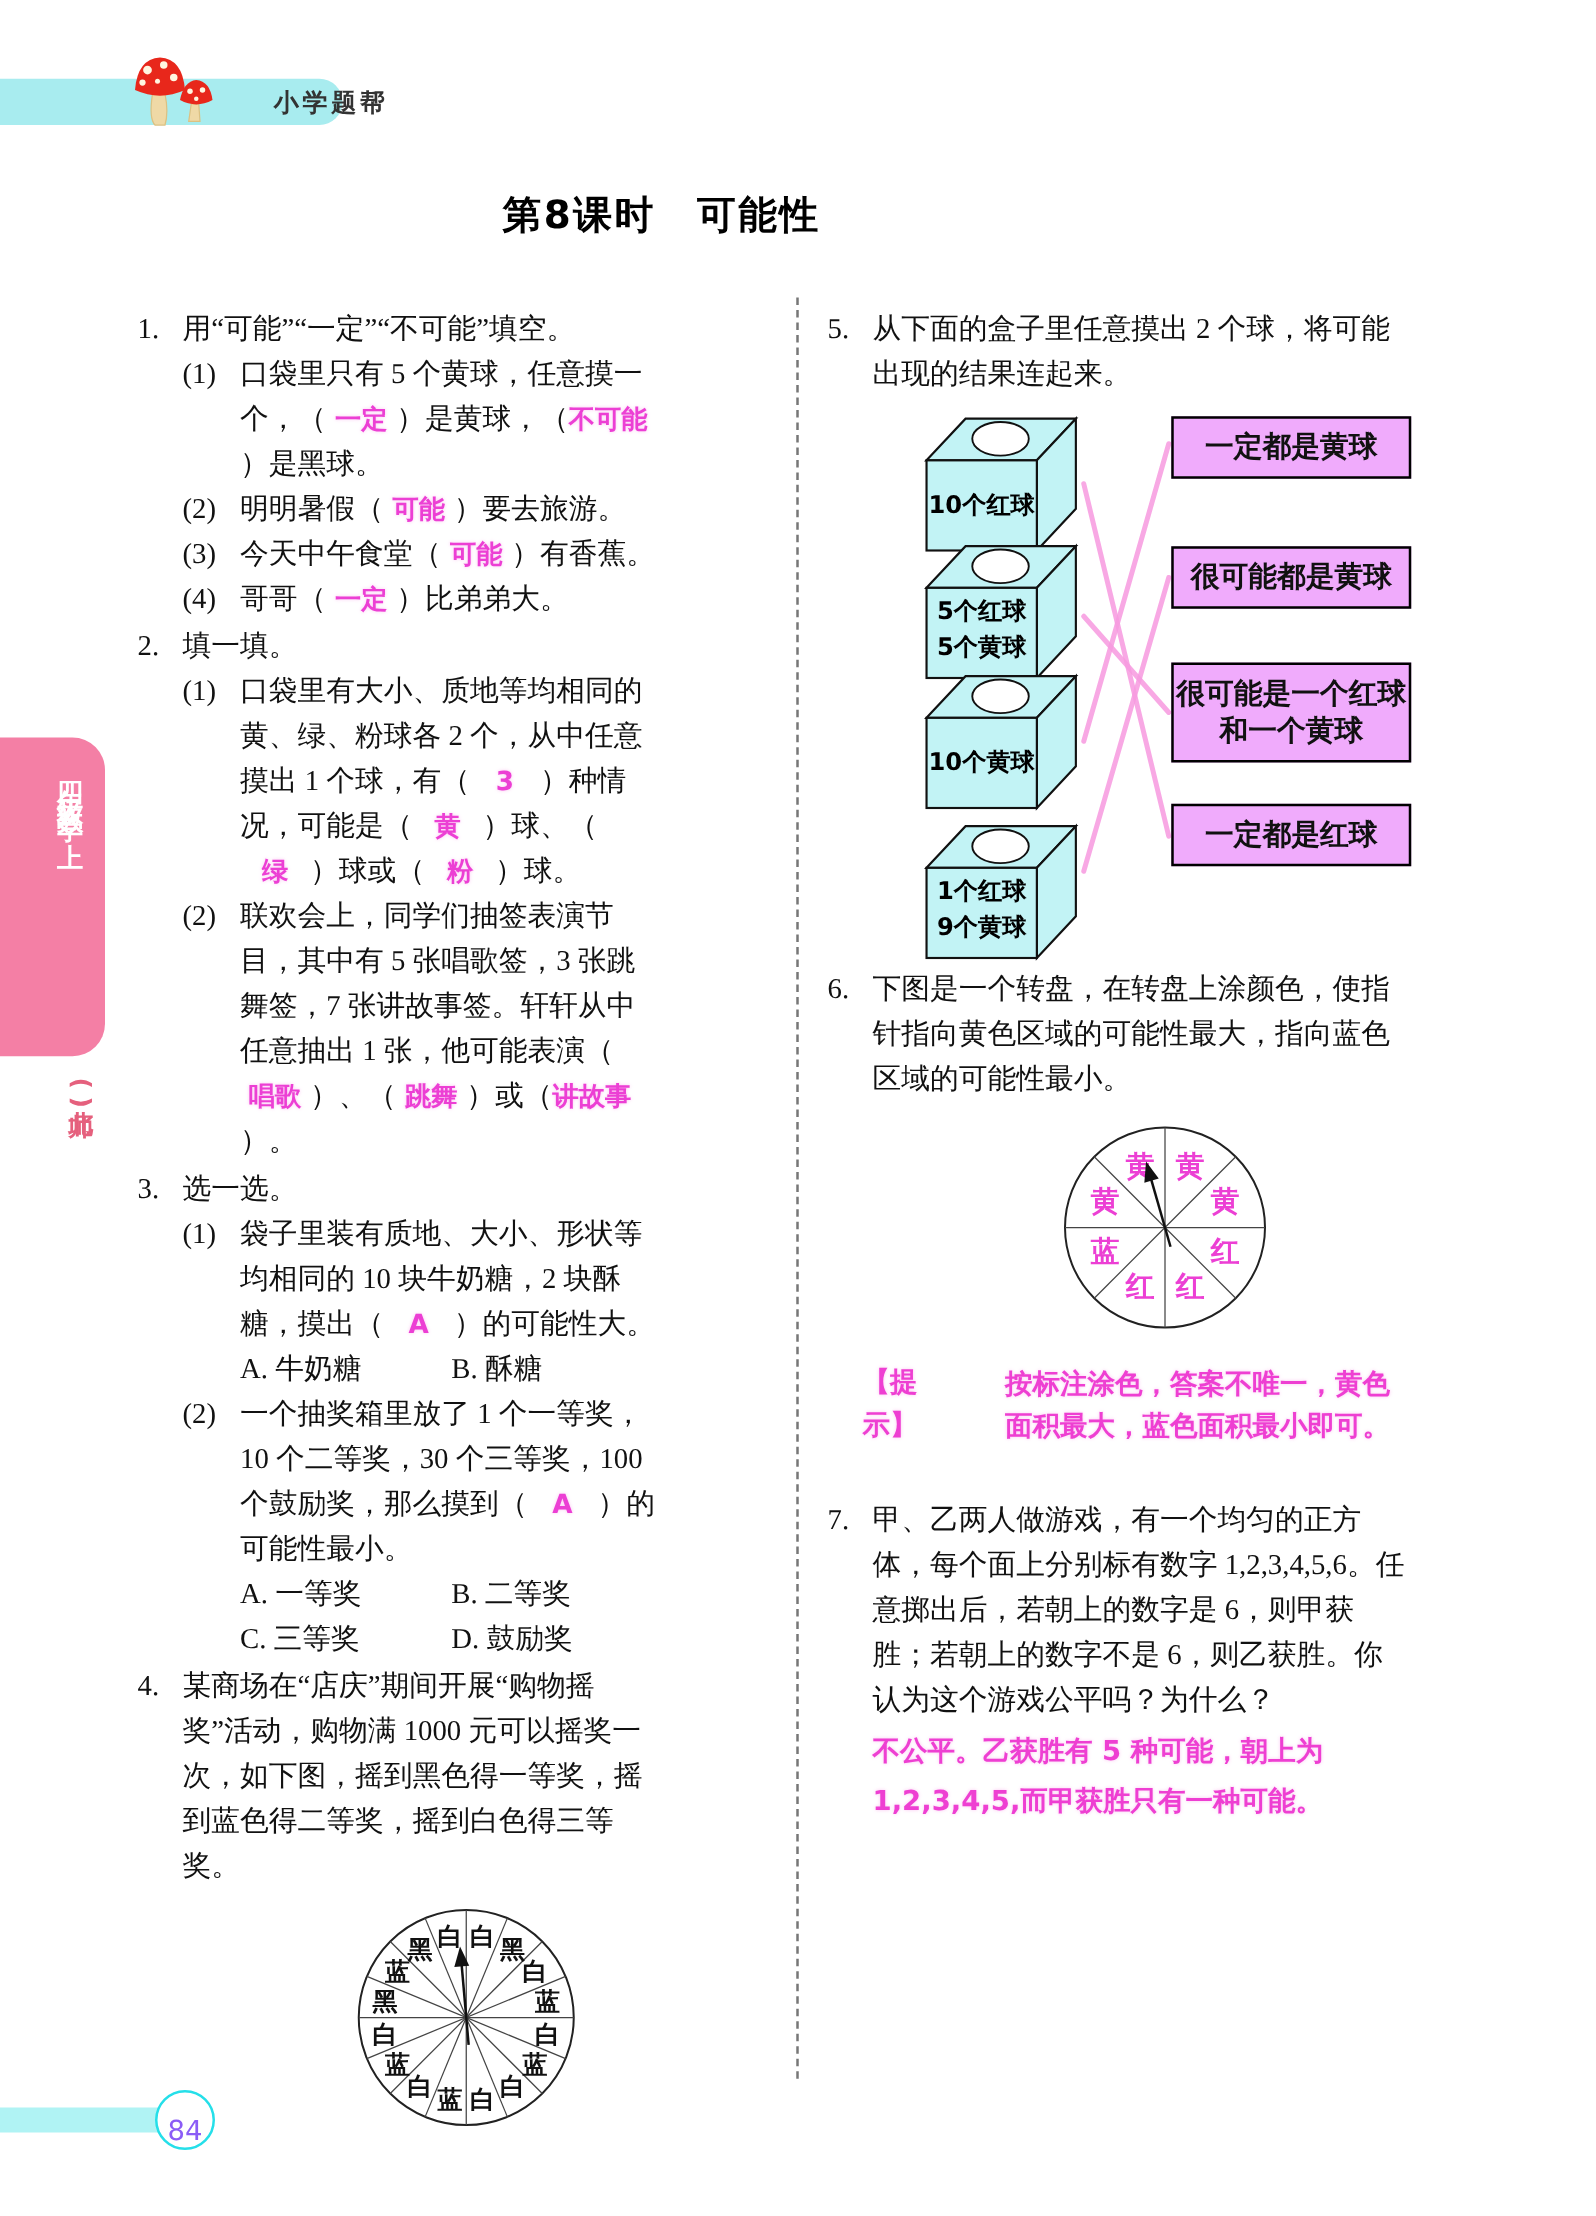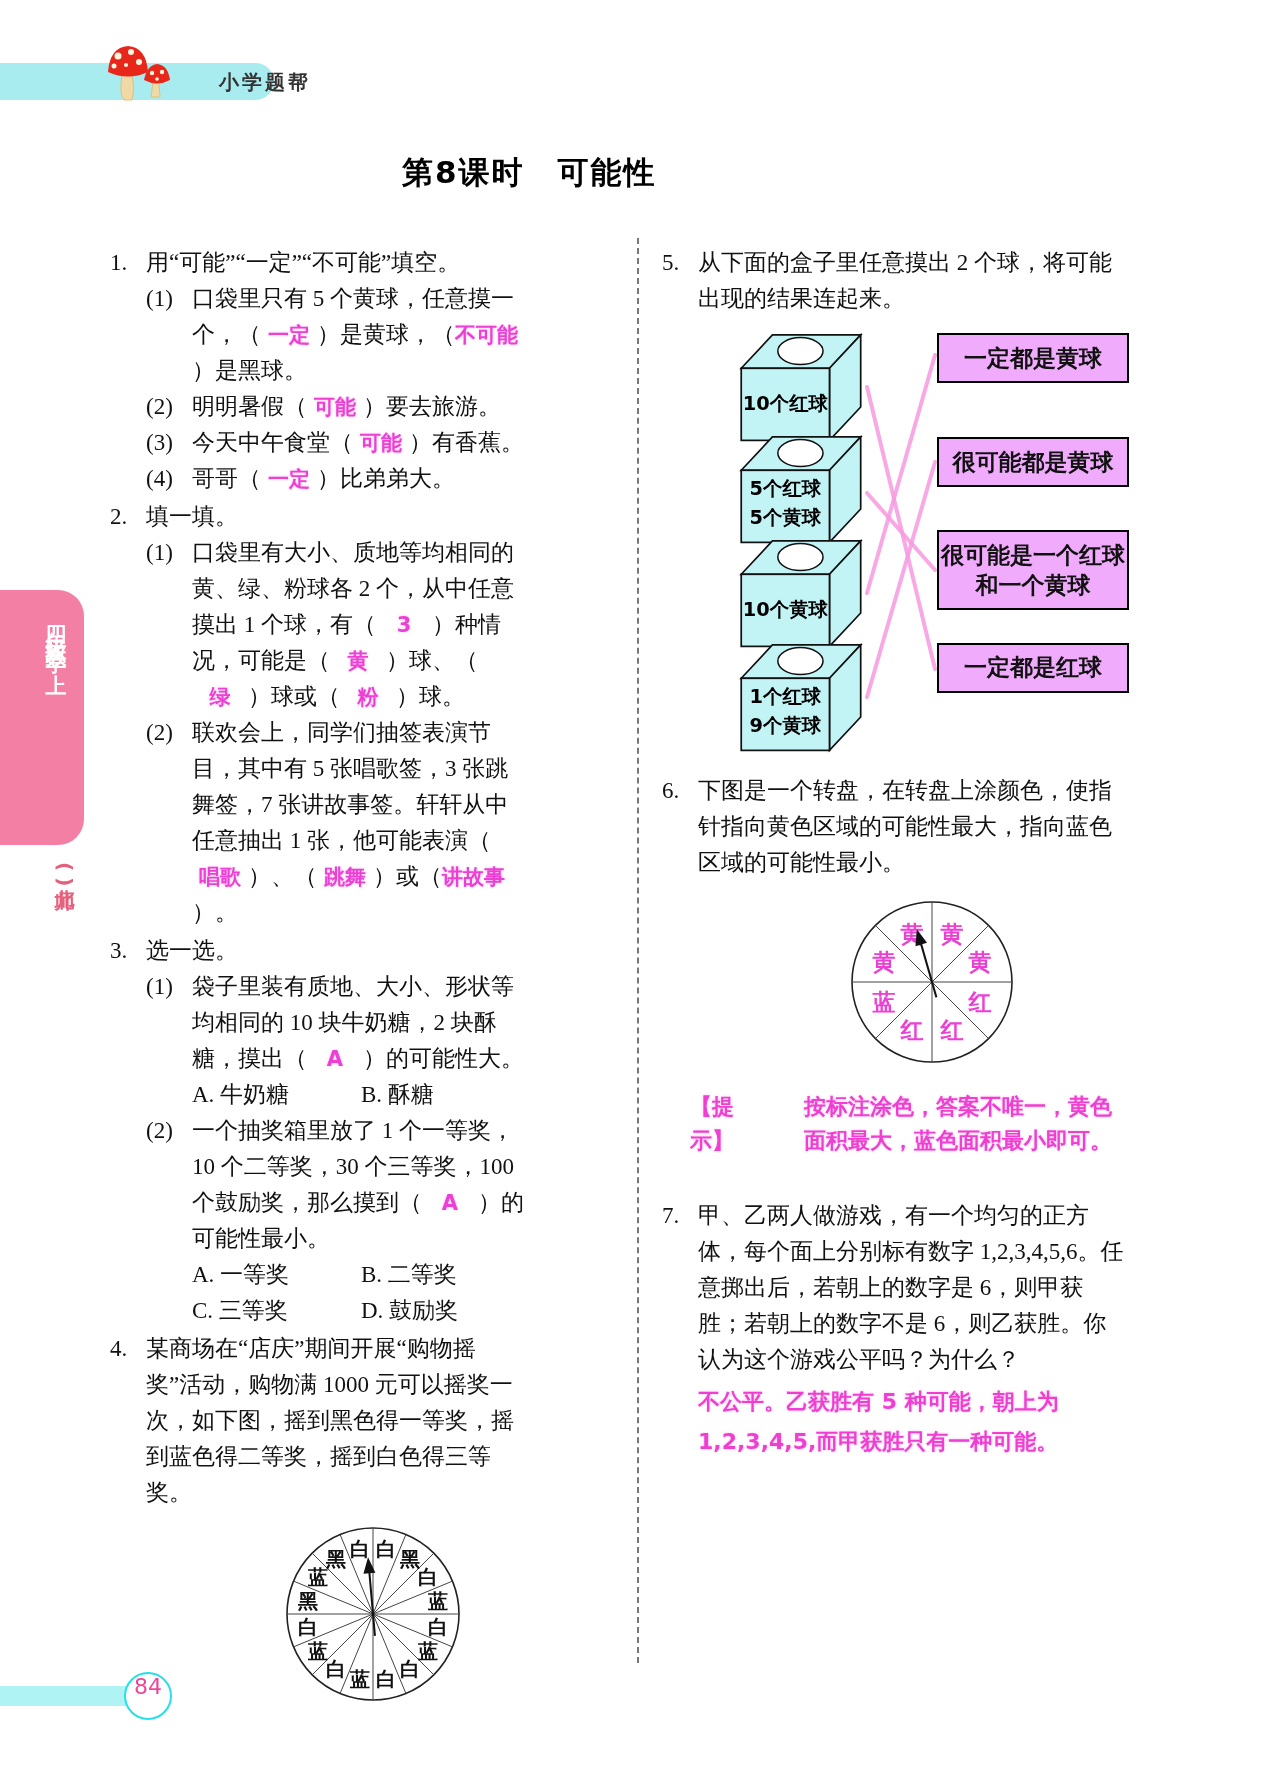--- a/index.html
+++ b/index.html
@@ -42,39 +42,39 @@
   .wlines line{stroke:#444;stroke-width:1;}
   .wlab text{font:bold 20px "DejaVu Sans",sans-serif;fill:#111;text-anchor:middle;dominant-baseline:central;}
   .wlab2 text{font:bold 23px "DejaVu Sans",sans-serif;fill:#ec3fd4;text-anchor:middle;dominant-baseline:central;}
   .warrow line{stroke:#111;stroke-width:2;}
   .warrow polygon{fill:#111;}
   
   .match{position:relative;height:436px;margin:8px 0 12px 0;}
   .mlines{position:absolute;left:0;top:0;}
   .mlines line{stroke:#f79ae0;stroke-width:4;opacity:.85;stroke-linecap:round;}
   .box3d{position:absolute;left:76px;}
-  .b1{top:2px;} .b2{top:104px;} .b3{top:208px;} .b4{top:312px;}
+  .b1{top:2px;} .b2{top:104px;} .b3{top:208px;} .b4{top:328px;}
   .box3d polygon,.box3d rect{fill:#c2f3f5;stroke:#111;stroke-width:1.6;}
   .box3d ellipse{fill:#fff;stroke:#111;stroke-width:1.4;}
   .box3d text{font:bold 18px "DejaVu Sans",sans-serif;fill:#000;text-anchor:middle;}
   .result{position:absolute;left:275px;width:184px;border:2px solid #000;background:#f0abfc;
           font:bold 23px/30px "DejaVu Sans",sans-serif;text-align:center;padding:8px 2px;}
   .r1{top:8px;} .r2{top:112px;} .r3{top:205px;} .r4{top:318px;font-family:Liberation Serif, serif;}
   
   .hint{display:flex;margin:12px 0 40px 28px;color:#ee3fd2;
         font:bold 22px/34px "DejaVu Sans",sans-serif;text-shadow:0 0 3px rgba(244,112,223,.4);}
   .hint-label{flex:none;width:86px;margin-right:28px;}
   .hint-text{width:318px;font-family:Liberation Serif, serif;}
   .answer{margin:4px 0 0 0;color:#ee3fd2;font:bold 22px/40px "DejaVu Sans",sans-serif;
           text-shadow:0 0 3px rgba(244,112,223,.4);}
   
   .footer-bar{position:absolute;left:0;top:1686px;width:128px;height:20px;background:#b0f3f4;}
   .page-badge{position:absolute;left:124px;top:1672px;width:44px;height:44px;border-radius:50%;
-        background:#fff;border:2px solid #25dfe9;display:flex;align-items:flex-start;justify-content:center;
-        font:22px "DejaVu Sans",sans-serif;color:#ec4899;}
+        background:#fff;border:2px solid #25dfe9;display:flex;align-items:flex-end;justify-content:center;
+        font:22px "DejaVu Sans",sans-serif;color:#8b5cf6;}
   .q2,.q3,.q4m{margin-top:2px;}
 </style>
 </head>
 <body>
 
 <div class="page">
 
   <div class="brand-bar"></div>
   <svg class="mushrooms" width="75" height="72" viewBox="0 0 75 72">
     <path d="M18,33 Q15,53 20,58 L28,58 Q31,48 28,33 Z" fill="#efd9a6" stroke="#dcc182" stroke-width="1"></path>

